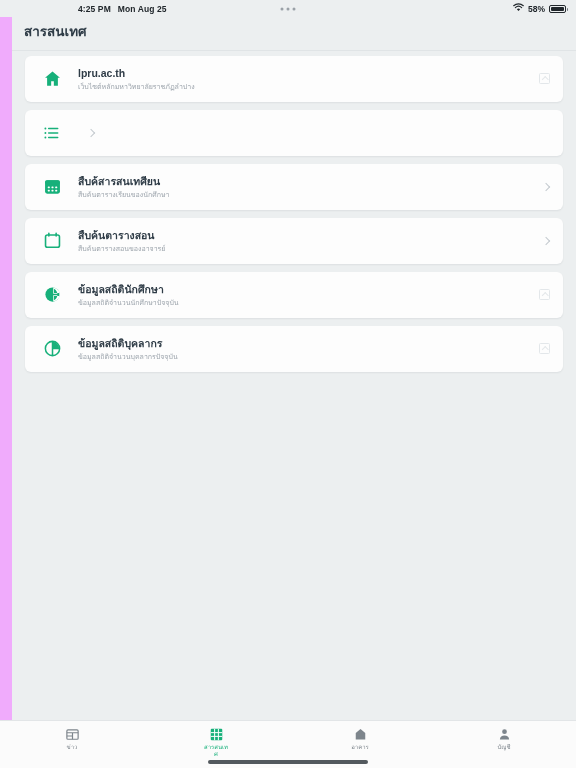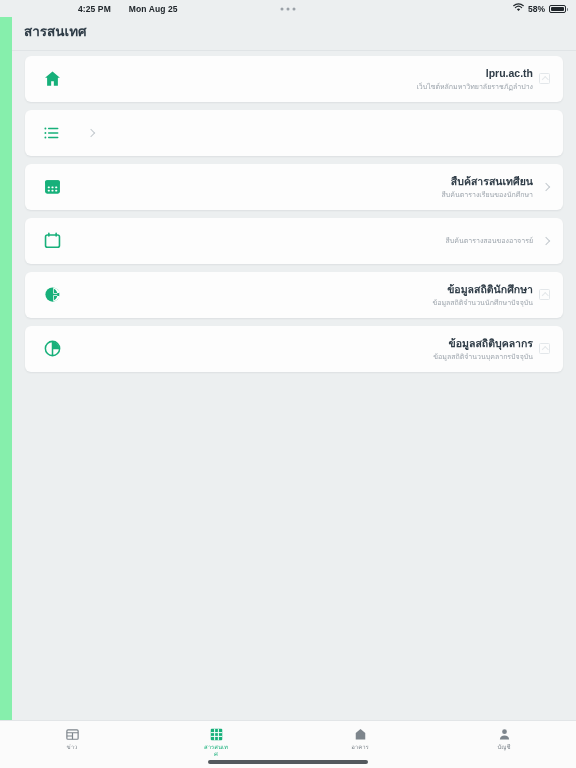--- a/index.html
+++ b/index.html
@@ -31,21 +31,21 @@
     flex: 0 0 17px;
     background: #eceff0;
     display: flex;
     align-items: center;
     padding: 0 10px 0 12px;
     box-sizing: border-box;
   }
   .status-left {
     display: flex;
     align-items: center;
-    gap: 18px;
+    gap: 7px;
     font-size: 8.5px;
     font-weight: bold;
     color: #20262b;
     letter-spacing: .1px;
     margin-left: 66px;
   }
   .status-dots {
     position: absolute;
     left: 50%;
     top: 50%;
@@ -95,21 +95,21 @@
     width: 100%;
     background: #20262b;
     border-radius: 1px;
   }
 
   
   .screen {
     flex: 1 1 auto;
     display: flex;
     flex-direction: column;
-    background: #86efac;
+    background: #f0abfc;
     min-height: 0;
   }
   .page {
     flex: 1 1 auto;
     margin-left: 12px;
     background: #eceff0;
     display: flex;
     flex-direction: column;
     min-height: 0;
     overflow: hidden;
@@ -139,21 +139,20 @@
     display: flex;
     align-items: center;
     background: #fdfdfd;
     border-radius: 6px;
     box-shadow: 0 1px 2px rgba(20, 30, 40, .07);
     padding: 10px 10px 10px 14px;
     margin-bottom: 8px;
     min-height: 38px;
     box-sizing: border-box;
     cursor: pointer;
-    text-align: right;
   }
   .card-ico {
     flex: 0 0 26px;
     width: 26px;
     height: 26px;
     display: flex;
     align-items: center;
     justify-content: center;
     margin-right: 13px;
   }
@@ -359,20 +358,21 @@
         </div>
 
         <div class="card">
           <div class="card-ico">
             <svg width="19" height="19" viewBox="0 0 24 24" fill="none" stroke="#17b07a" stroke-width="2" stroke-linecap="round">
               <rect x="3.2" y="5" width="17.6" height="15.6" rx="2.4"></rect>
               <path d="M7.4 2.8v3.6M16.6 2.8v3.6"></path>
             </svg>
           </div>
           <div class="card-text">
+            <div class="card-title">สืบค้นตารางสอน</div>
             <div class="card-sub">สืบค้นตารางสอนของอาจารย์</div>
           </div>
           <div class="card-trail">
               <span class="chev"></span>
             </div>
         </div>
 
         <div class="card">
           <div class="card-ico">
             <svg width="19" height="19" viewBox="0 0 24 24">

